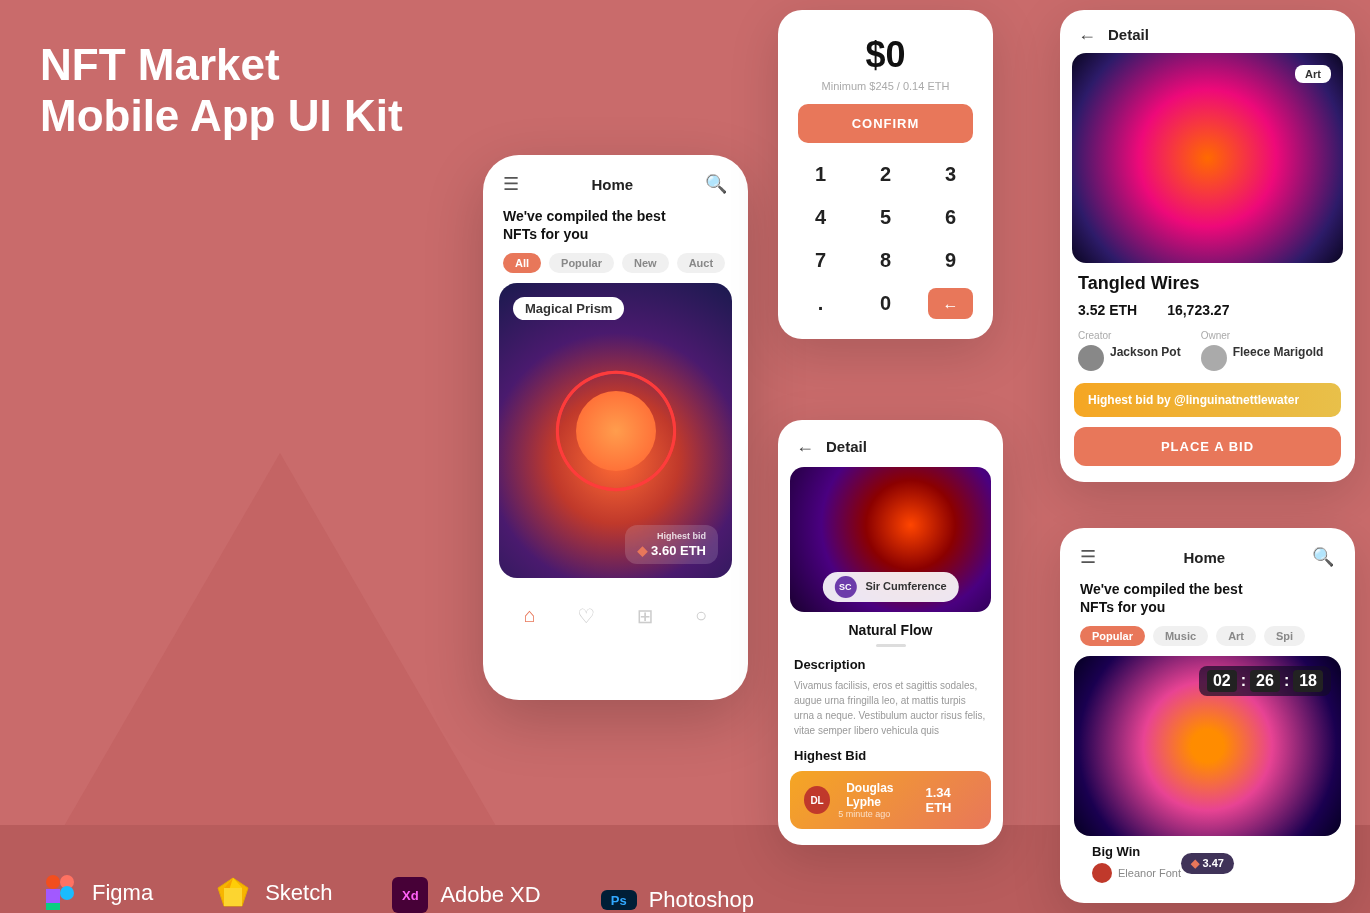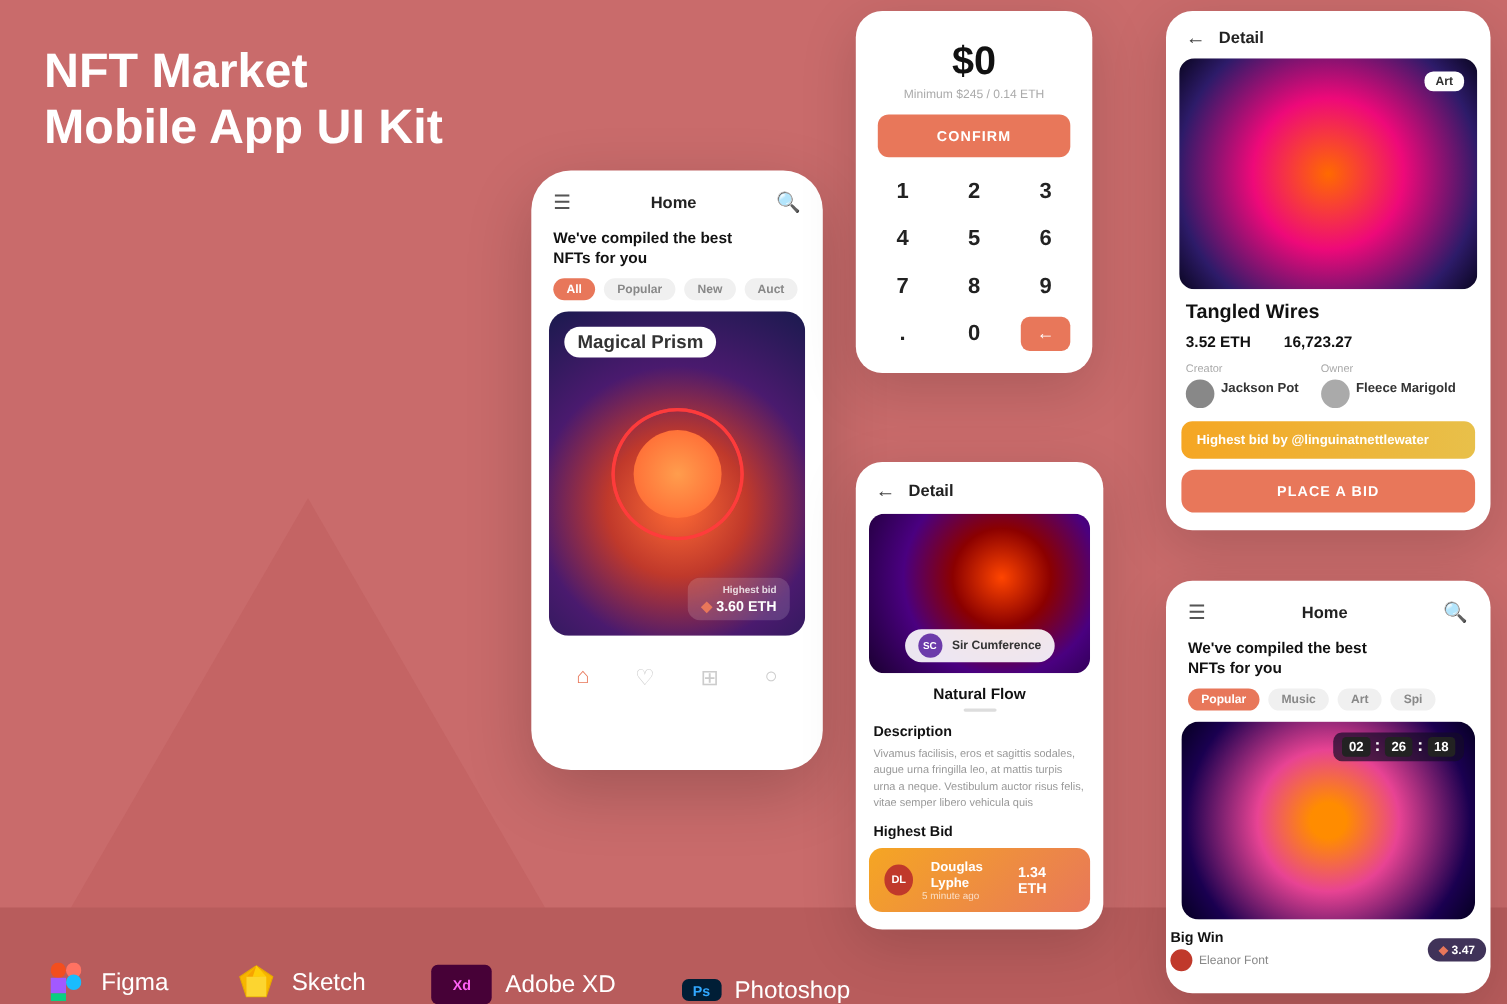--- a/index.html
+++ b/index.html
@@ -131,21 +131,21 @@
       position: relative;
       height: 295px;
     }
     .card-label {
       position: absolute;
       top: 14px;
       left: 14px;
       background: white;
       border-radius: 20px;
       padding: 4px 12px;
-      font-size: 17px;
+      font-size: 13px;
       font-weight: 600;
       color: #333;
     }
     .card-bid {
       position: absolute;
       bottom: 14px;
       right: 14px;
       background: rgba(255,255,255,0.15);
       backdrop-filter: blur(8px);
       border-radius: 12px;
@@ -504,36 +504,34 @@
       background: rgba(20,10,40,0.7);
       border-radius: 8px;
       padding: 4px 8px;
       display: flex;
       gap: 4px;
       align-items: center;
     }
     .timer-seg {
       background: #222;
       color: white;
-      font-size: 12px;
+      font-size: 16px;
       font-weight: 700;
       padding: 2px 6px;
       border-radius: 4px;
     }
     .timer-colon {
       color: white;
       font-weight: 700;
     }
     .small-card-row {
       display: flex;
-      padding: 0 4px;
-      justify-content: space-between;
+      padding: 0 32px;
       align-items: center;
       margin-top: 8px;
-      gap: 17px;
     }
     .small-card-title {
       font-size: 13px;
       font-weight: 700;
       color: #111;
     }
     .small-eth-badge {
       background: rgba(30,15,60,0.85);
       border-radius: 16px;
       padding: 4px 10px;
@@ -594,21 +592,21 @@
         <polygon points="18,3 9,13 27,13" fill="#fecd08"></polygon>
         <polygon points="9,13 9,31 18,3" fill="#f7a300"></polygon>
         <polygon points="27,13 27,31 18,3" fill="#fecd08"></polygon>
         <polygon points="9,13 27,13 27,31 9,31" fill="#fcd530"></polygon>
       </svg>
     </div>
     <span>Sketch</span>
   </div>
 
   <div class="tool-item">
-    <div class="tool-icon icon-adobexd" style="width:55px;height:36px;border-radius:6px;background:#470137;">
+    <div class="tool-icon icon-adobexd" style="width:36px;height:36px;border-radius:6px;background:#470137;">
       <span style="font-size:13px;font-weight:900;color:#ff61f6;">Xd</span>
     </div>
     <span>Adobe XD</span>
   </div>
 
   <div class="tool-item">
     <div class="tool-icon icon-ps" style="width:36px;height:20px;border-radius:6px;background:#001e36;">
       <span style="font-size:13px;font-weight:900;color:#31a8ff;">Ps</span>
     </div>
     <span>Photoshop</span>

